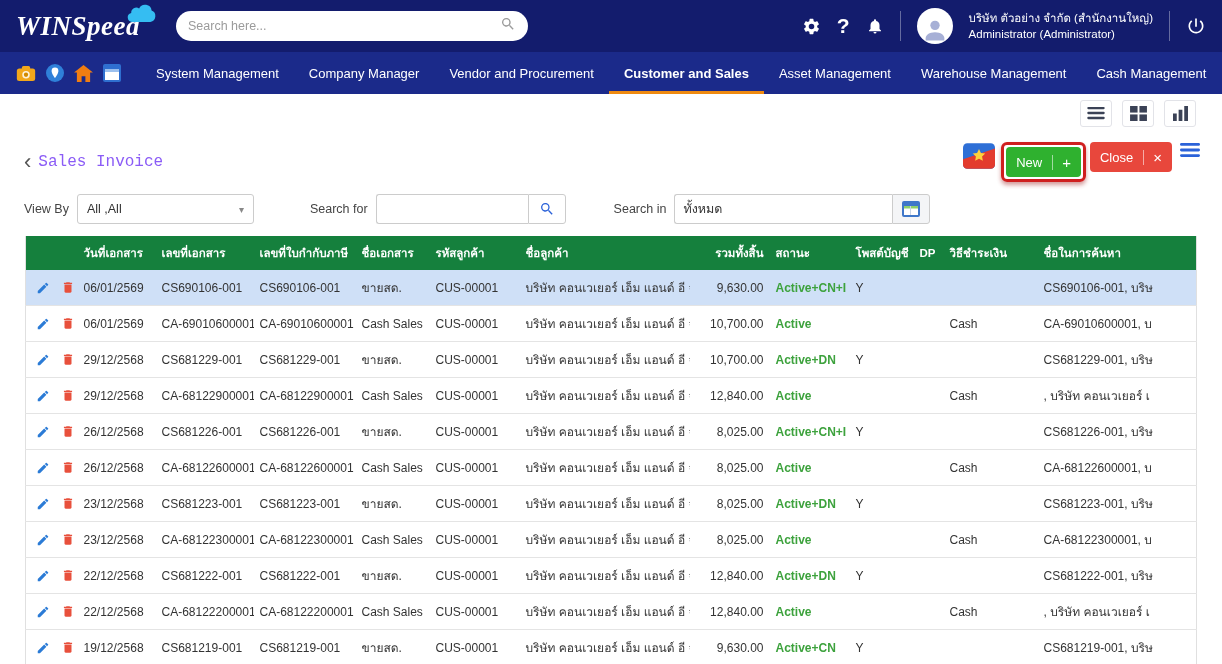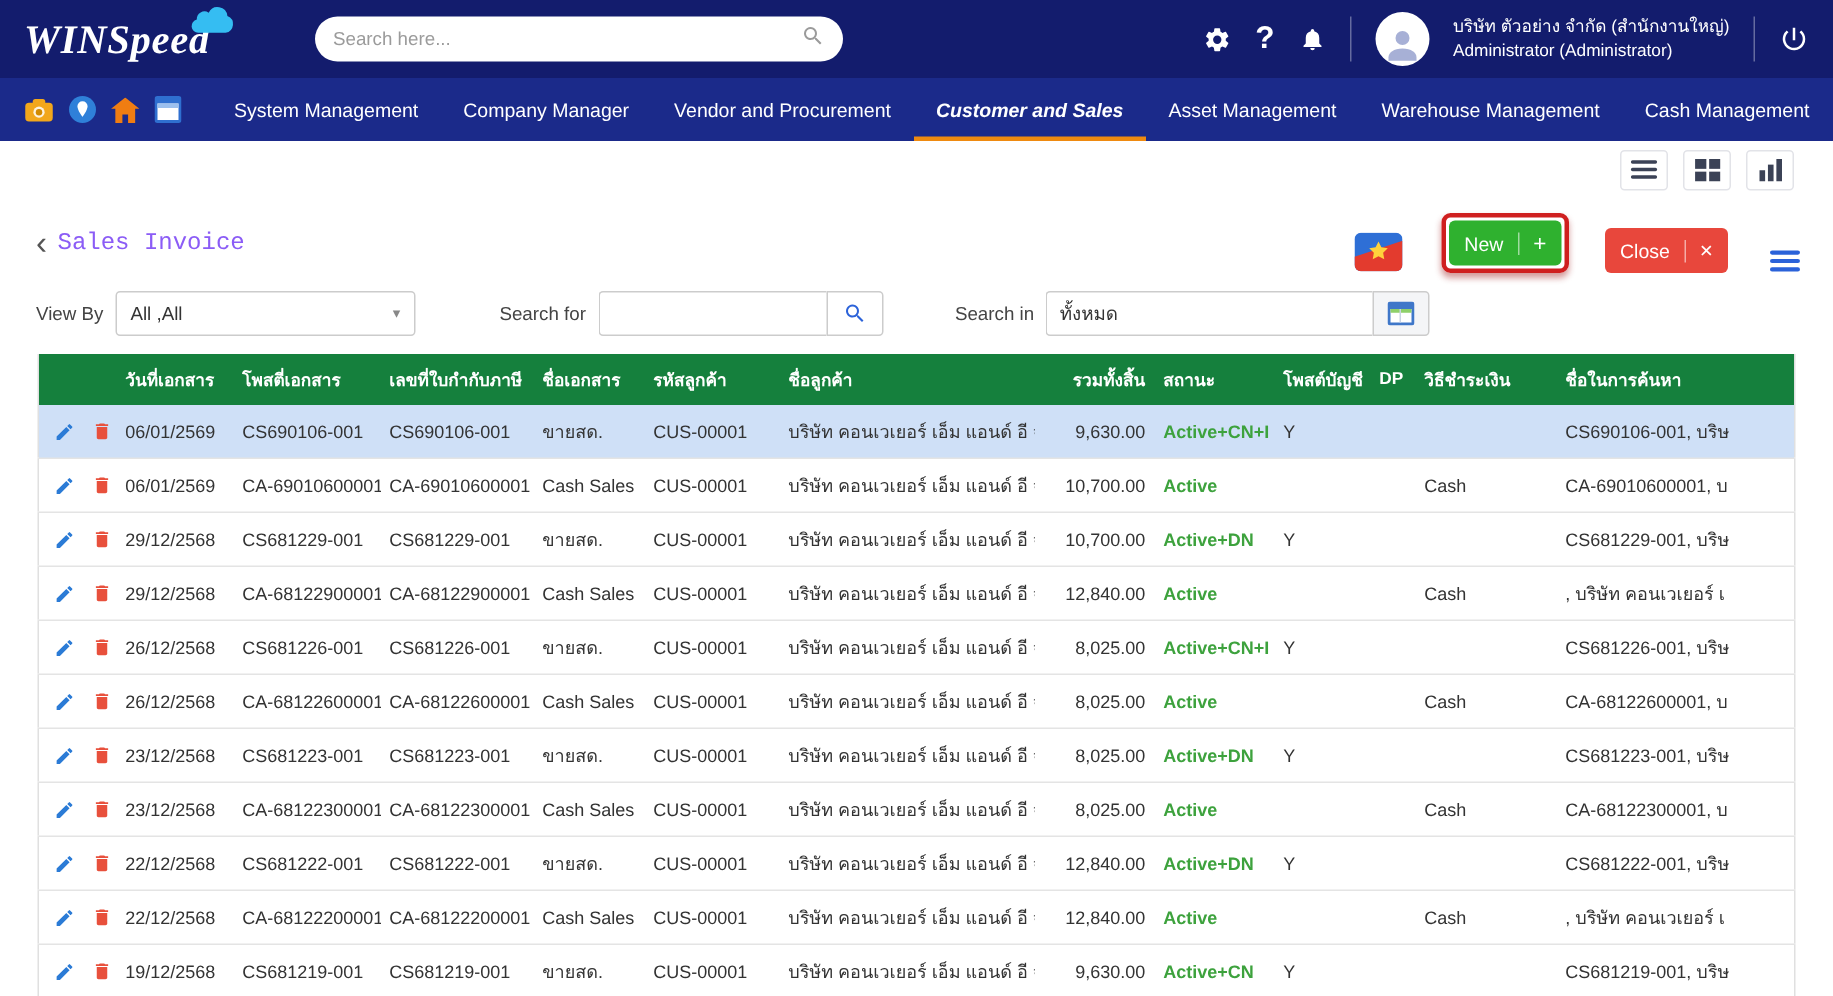--- a/index.html
+++ b/index.html
@@ -1,61 +1,61 @@
 <!DOCTYPE html>
 <html><head>
 <meta charset="utf-8">
 <style>
   * { box-sizing: border-box; margin: 0; padding: 0; }
   html,body { width: 1222px; height: 664px; }
   body { font-family: "Liberation Sans", "DejaVu Sans", sans-serif; background: #fff; overflow: hidden; }
   .app { width: 1222px; height: 664px; display: flex; flex-direction: column; background: #fff; }
 
   
-  .topbar { height: 52px; background: #131c6d; display: flex; align-items: center; padding: 0 16px; flex: 0 0 auto; gap: 34px; }
+  .topbar { height: 52px; background: #131c6d; display: flex; align-items: center; padding: 0 16px; flex: 0 0 auto; }
   .logo { position: relative; color: #fff; font-family: "Liberation Serif", serif; font-style: italic; font-weight: bold; font-size: 27px; letter-spacing: .5px; margin-right: 6px; }
   .logo .cloud { position: absolute; top: -11px; right: -20px; }
   .search-pill { margin-left: 30px; width: 352px; height: 30px; background: #fff; border-radius: 16px; display: flex; align-items: center; padding: 0 12px; }
   .search-pill input { border: none; outline: none; flex: 1; font-size: 12.5px; color: #666; background: transparent; font-family: inherit; }
   .search-pill input::placeholder { color: #9b9b9b; }
   .top-icons { margin-left: auto; display: flex; align-items: center; gap: 16px; color: #fff; }
   .icon-btn { display: flex; align-items: center; justify-content: center; cursor: pointer; }
   .qmark { font-size: 21px; font-weight: bold; cursor: pointer; }
   .vdiv { width: 1px; height: 30px; background: rgba(255,255,255,.35); }
   .avatar { width: 36px; height: 36px; border-radius: 50%; background: #fff; display: flex; align-items: flex-end; justify-content: center; overflow: hidden; cursor: pointer; }
   .user-text { font-size: 11.5px; line-height: 1.4; }
 
   
   .navbar { height: 42px; background: #1b2a8a; display: flex; align-items: stretch; padding: 0 16px; flex: 0 0 auto; }
   .nav-icons { display: flex; align-items: center; gap: 10px; margin-right: 20px; }
   .nav-items { display: flex; align-items: stretch; }
   .nav-item { color: #fff; font-size: 13px; display: flex; align-items: center; padding: 0 15px; cursor: pointer; white-space: nowrap; }
-  .nav-item.active { box-shadow: inset 0 -3px 0 #ef8a10; font-weight: bold; font-style: italic; }
+  .nav-item.active { box-shadow: inset 0 -3px 0 #ef8a10; font-weight: bold; }
 
   
   .viewbar { height: 38px; background: #fff; display: flex; align-items: center; justify-content: flex-end; padding: 0 26px; gap: 10px; flex: 0 0 auto; }
   .view-btn { width: 32px; height: 27px; border: 1px solid #e2e3e8; border-radius: 3px; background: #fff; display: flex; align-items: center; justify-content: center; cursor: pointer; }
 
   
   .title-row { display: flex; align-items: center; padding: 10px 22px 8px 24px; }
   .back { color: #555; font-size: 22px; margin-right: 7px; cursor: pointer; line-height: 1; }
   .page-title { font-size: 16px; color: #8b5cf6; font-family: Liberation Mono, monospace; }
-  .title-actions { margin-left: auto; display: flex; align-items: flex-end; gap: 24px; }
+  .title-actions { margin-left: auto; display: flex; align-items: flex-start; gap: 4px; }
   .flag-btn { width: 34px; height: 28px; border: none; background: transparent; cursor: pointer; display: flex; align-items: center; }
   .new-wrap { border: 3px solid #cf1f1f; border-radius: 6px; padding: 2px; box-shadow: 0 3px 4px rgba(160,30,30,.45); }
   .btn { height: 30px; border: none; border-radius: 4px; color: #fff; font-size: 13px; display: flex; align-items: center; padding: 0 10px; cursor: pointer; font-family: inherit; }
   .btn-new { background: #2fb12f; }
   .btn-close { background: #e8473c; }
   .btn .sep { border-left: 1px solid rgba(255,255,255,.55); margin-left: 10px; padding-left: 9px; font-size: 15px; line-height: 1; }
   .hamburger { margin-left: 4px; cursor: pointer; display: flex; align-items: center; }
 
   
   .filter-row { display: flex; align-items: center; padding: 4px 24px 12px; font-size: 12.5px; color: #444; }
   .flabel { margin-right: 8px; white-space: nowrap; }
-  .select-box { width: 200px; height: 30px; border: 1px solid #ccc; border-radius: 3px; display: flex; align-items: center; justify-content: space-between; padding: 0 9px; color: #333; background: #fff; cursor: pointer; }
+  .select-box { width: 177px; height: 30px; border: 1px solid #ccc; border-radius: 3px; display: flex; align-items: center; justify-content: space-between; padding: 0 9px; color: #333; background: #fff; cursor: pointer; }
   .caret { color: #888; font-size: 10px; }
   .gap1 { margin-left: 56px; }
   .gap2 { margin-left: 48px; }
   .text-input { height: 30px; border: 1px solid #ccc; border-right: none; border-radius: 3px 0 0 3px; padding: 0 8px; font-size: 12.5px; width: 152px; outline: none; color: #333; font-family: inherit; }
   .input-btn { height: 30px; width: 38px; border: 1px solid #ccc; border-radius: 0 3px 3px 0; background: #fff; display: flex; align-items: center; justify-content: center; cursor: pointer; }
   .input-btn.soft { background: #f4f5f7; }
 
   
   .grid-wrap { padding: 0 25px; flex: 0 0 auto; }
   table.grid { width: 100%; border-collapse: collapse; table-layout: fixed; border: 1px solid #e0e0e0; border-top: none; }
@@ -260,21 +260,21 @@
         <col style="width:80px">
           <col style="width:64px">
           <col style="width:30px">
           <col style="width:94px">
           <col>
       </colgroup>
       <thead>
         <tr>
             <th class="c-act"></th>
             <th>วันที่เอกสาร</th>
-            <th>โพสตี่เอกสาร</th>
+            <th>เลขที่เอกสาร</th>
             <th>เลขที่ใบกำกับภาษี</th>
             <th>ชื่อเอกสาร</th>
             <th>รหัสลูกค้า</th>
             <th>ชื่อลูกค้า</th>
             <th class="num">รวมทั้งสิ้น</th>
             <th>สถานะ</th>
             <th>โพสต์บัญชี</th>
             <th>DP</th>
             <th>วิธีชำระเงิน</th>
             <th>ชื่อในการค้นหา</th>

